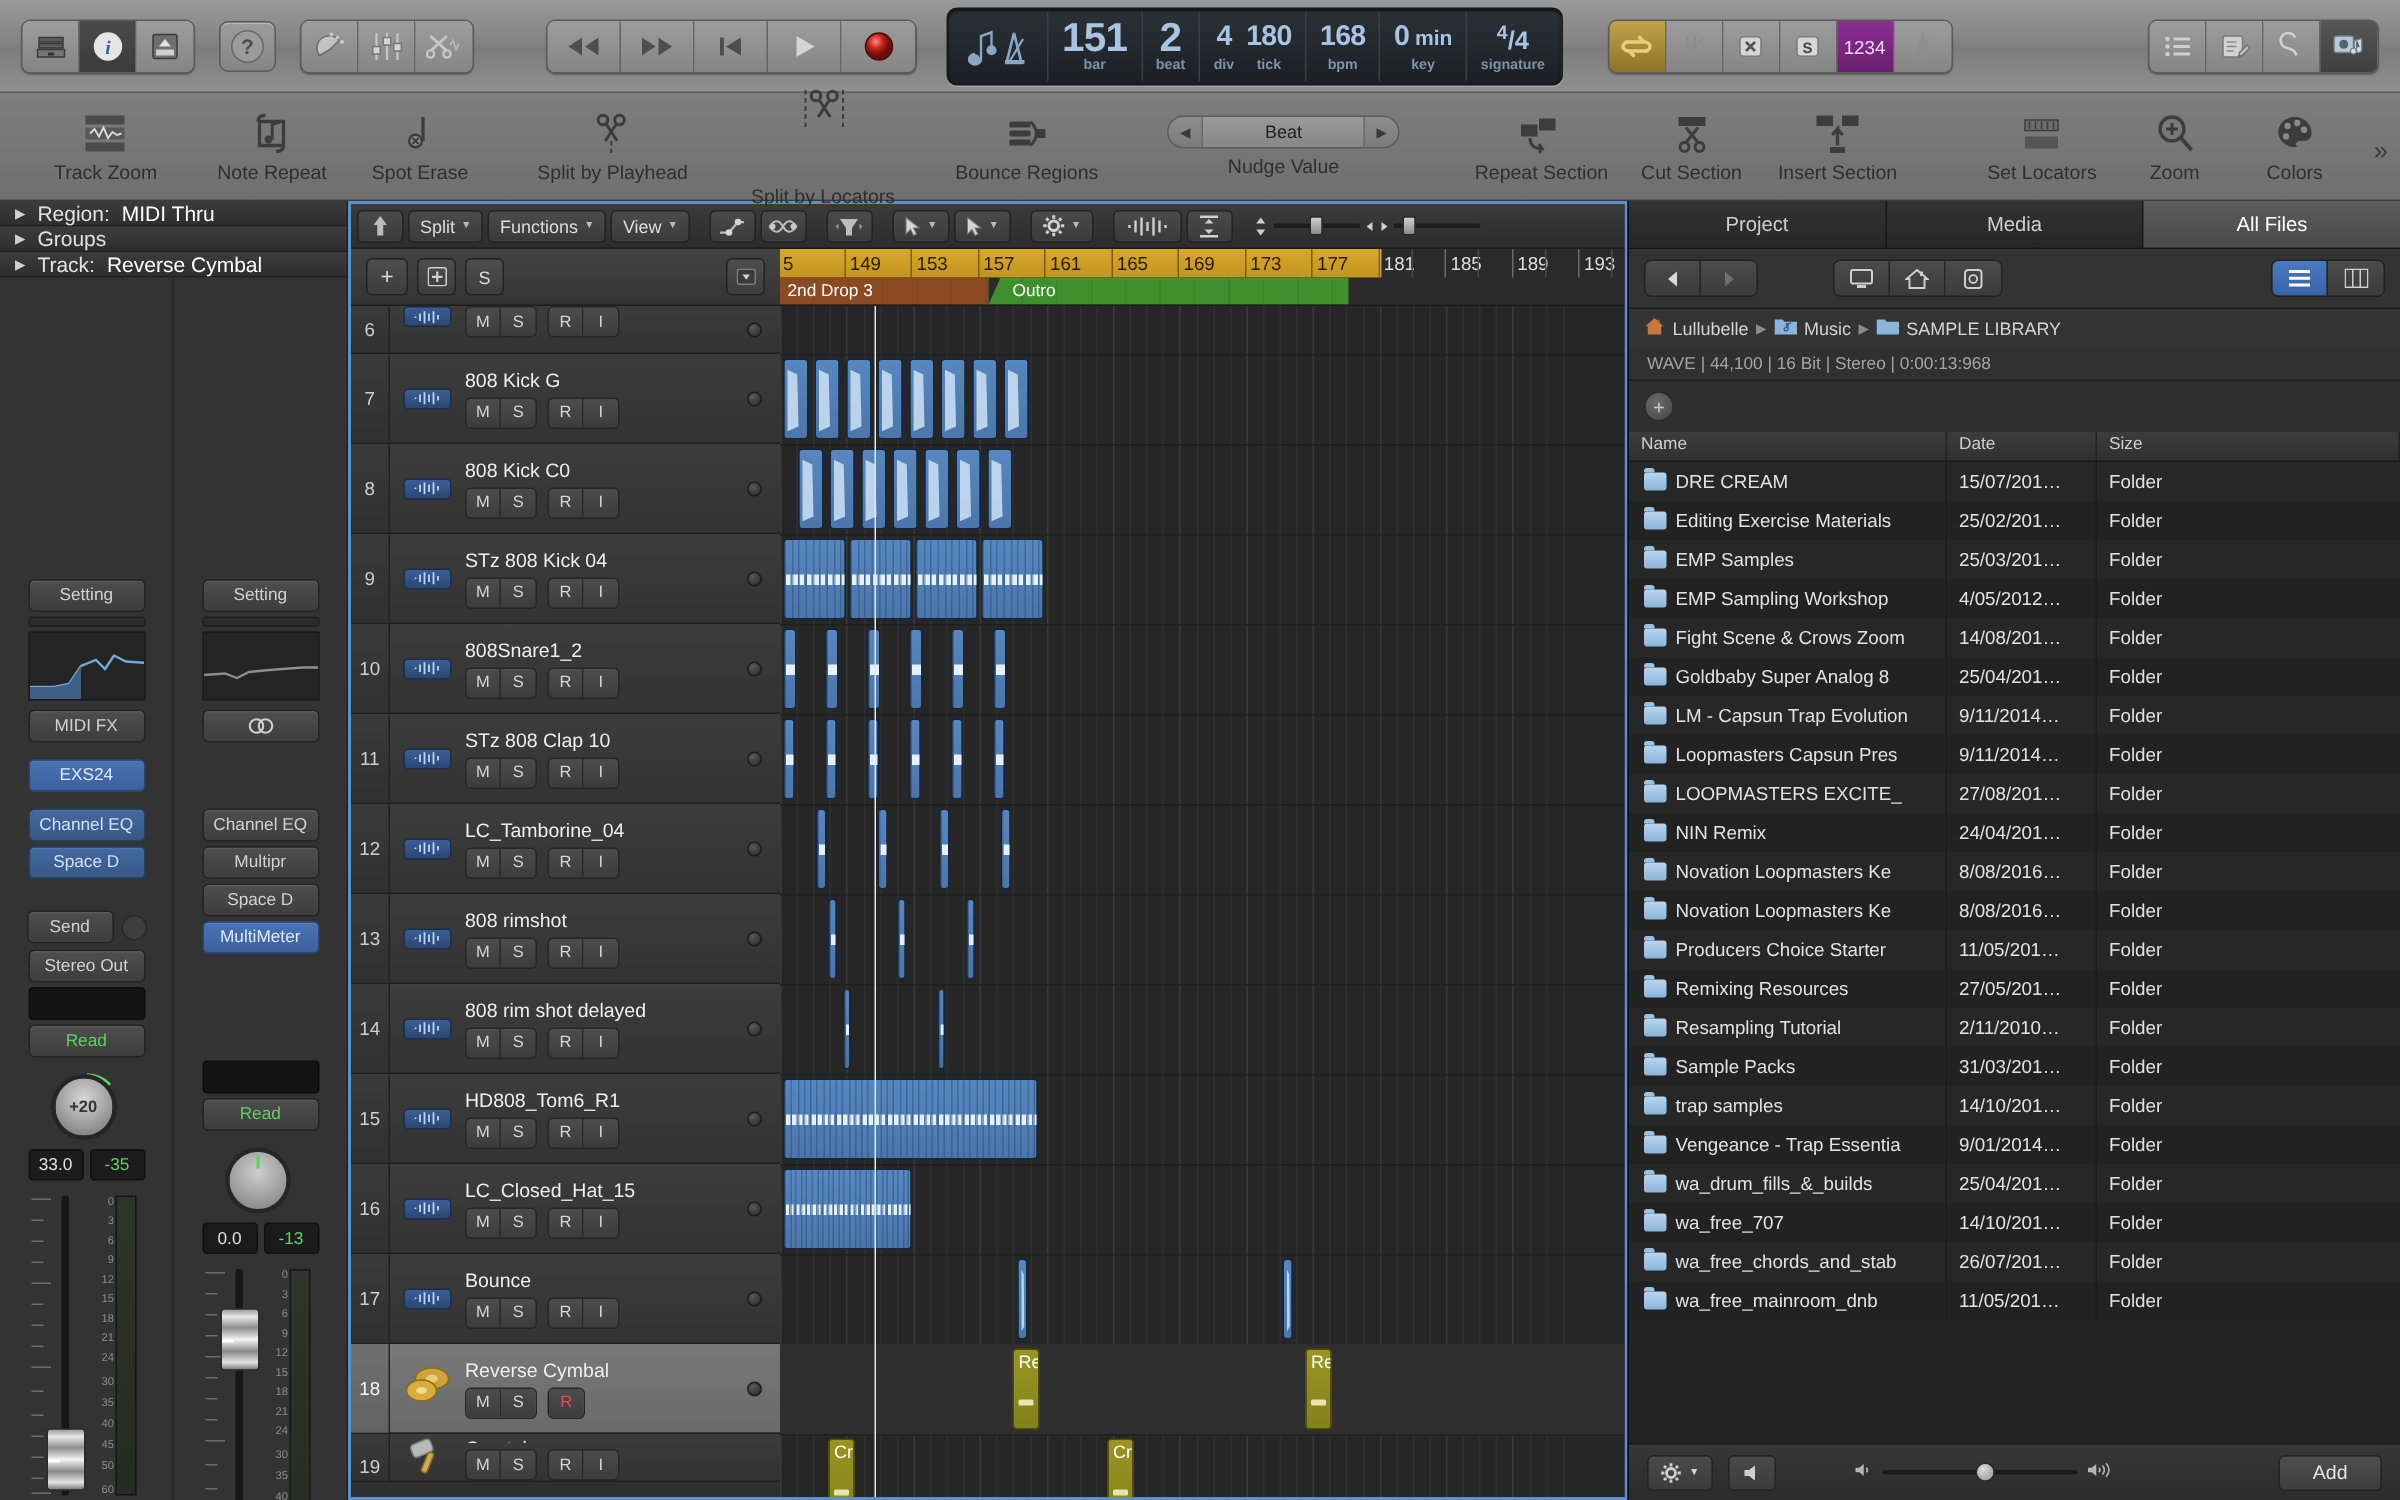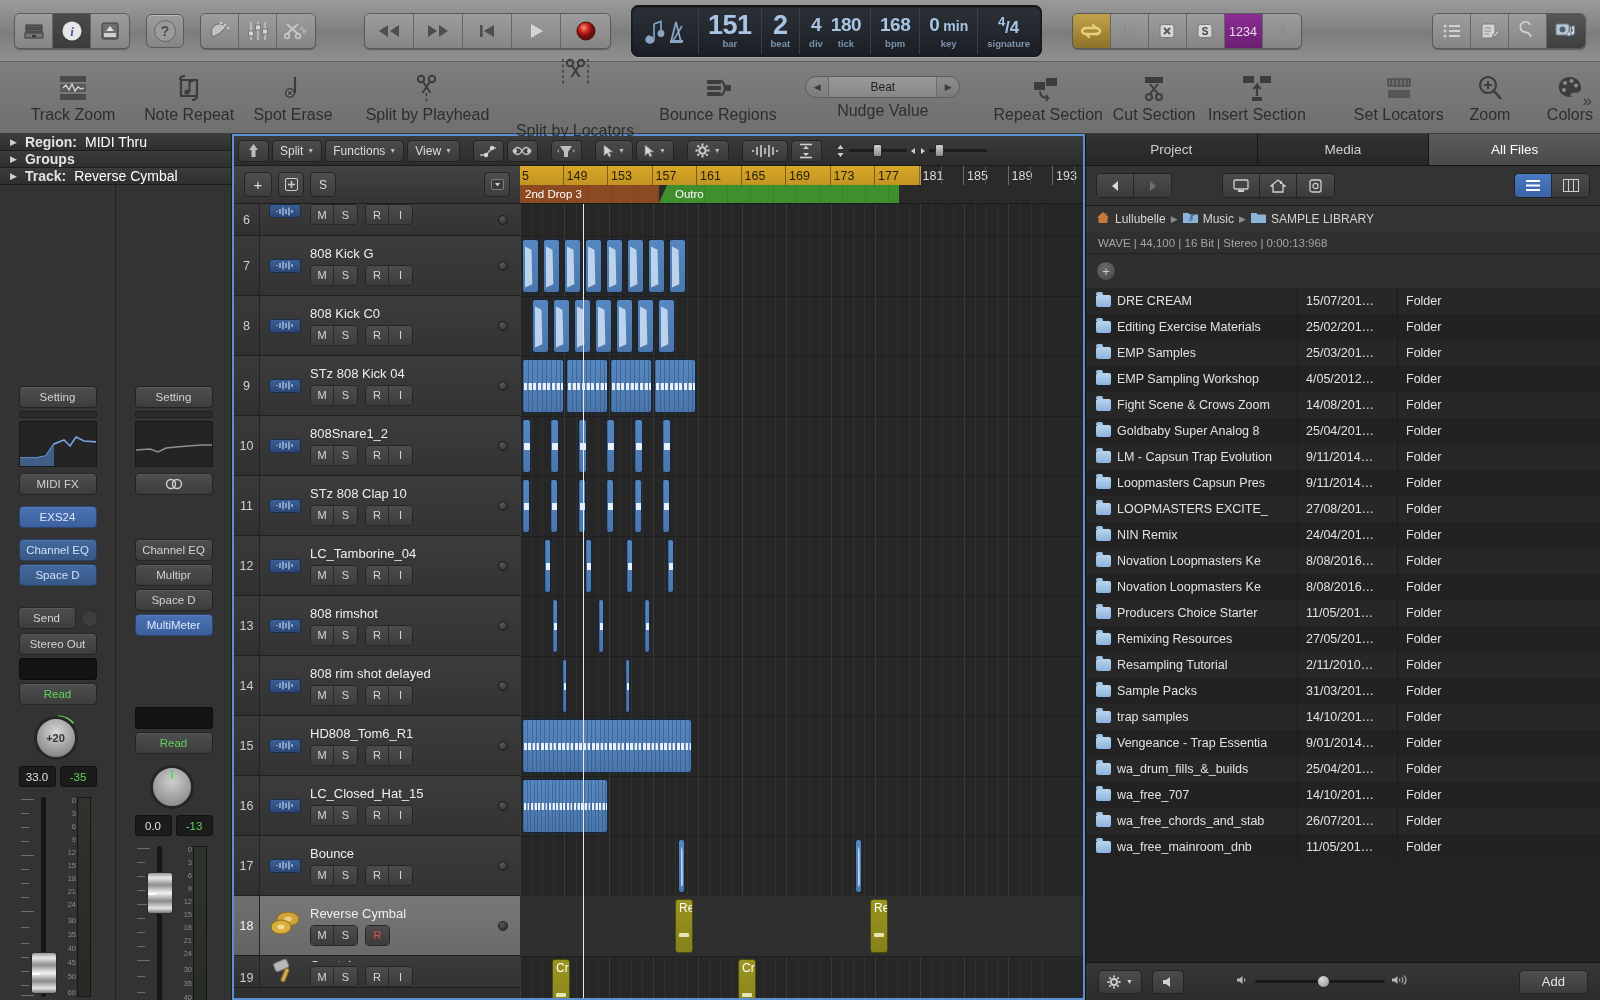--- a/index.html
+++ b/index.html
@@ -61,40 +61,40 @@
 
   
   .toolbar-second {
     height:72px; flex:0 0 72px;
     background:linear-gradient(#7e7e7e,#6f6f6f);
     border-bottom:1px solid #3a3a3a;
     display:flex; align-items:center; position:relative;
   }
   .tb2-item { display:flex; flex-direction:column; align-items:center; justify-content:center;
     min-width:60px; cursor:pointer; color:#2c2c2c; gap:4px; }
-  .tb2-item .lbl { font-size:16px; color:#2e2e2e; white-space:nowrap; }
+  .tb2-item .lbl { font-size:13px; color:#2e2e2e; white-space:nowrap; }
   .tb2-ico { height:30px; display:flex; align-items:flex-end; }
   .nudge-box { display:flex; align-items:center; background:linear-gradient(#8e8e8e,#7b7b7b);
     border:1px solid #5d5d5d; border-radius:11px; height:22px; width:155px; overflow:hidden; }
   .nudge-arrow { width:22px; text-align:center; font-size:9px; color:#3a3a3a; }
   .nudge-val { flex:1; text-align:center; font-size:12px; color:#222; border-left:1px solid #6a6a6a; border-right:1px solid #6a6a6a;
      background:linear-gradient(#9a9a9a,#868686); height:100%; line-height:20px;}
   .chev-more { position:absolute; right:8px; bottom:22px; color:#3a3a3a; font-size:17px; cursor:pointer; }
 
   
   .body-wrap { flex:1; display:flex; min-height:0; background:#2d2d2d; }
 
   
   .inspector { width:232px; flex:0 0 232px; background:#3a3a3a; display:flex; flex-direction:column;
     border-right:1px solid #1c1c1c; }
   .insp-hdr { height:32px; display:flex; align-items:center; gap:8px; padding:0 10px;
     background:linear-gradient(#3c3c3c,#2e2e2e); border-bottom:1px solid #1d1d1d; color:#e2e2e2;
     font-size:14px; cursor:pointer; }
   .insp-hdr .tri { font-size:9px; color:#cfcfcf; }
-  .insp-hdr b { font-weight:bold; }
+  .insp-hdr b { font-weight:normal; }
   .insp-hdr .val { font-weight:normal; color:#fff; }
   .strips { flex:1; display:flex; background:#333; }
   .strip { flex:1; display:flex; flex-direction:column; align-items:center; padding-top:6px;
      border-right:1px solid #222; position:relative; }
   .strip:last-child { border-right:none; }
   .spacer-tall { height:195px; }
   .s-btn { width:78px; height:22px; margin-bottom:3px; border-radius:4px;
     background:linear-gradient(#4e4e4e,#3d3d3d); border:1px solid #242424;
     color:#d2d2d2; font-size:11.5px; display:flex; align-items:center; justify-content:center;
     cursor:pointer; box-shadow:0 1px 0 rgba(255,255,255,.07) inset; white-space:nowrap; overflow:hidden;}
@@ -1937,20 +1937,25 @@
         </span>
         <span>SAMPLE LIBRARY</span>
       </div>
 
       <div class="br-meta">WAVE  |  44,100  |  16 Bit  |  Stereo  |  0:00:13:968</div>
 
       <div class="br-search">
         <div class="plus-circ">+</div>
       </div>
 
+      <div class="lst-head">
+        <div class="c-name">Name</div>
+        <div class="c-date">Date</div>
+        <div class="c-size">Size</div>
+      </div>
 
       <div class="lst" id="file-list">
           <div class="lrow">
             <div class="lc-name">
               <span class="folder-ic"></span>
               <span>DRE CREAM</span>
             </div>
             <div class="lc-date">15/07/201…</div>
             <div class="lc-size">Folder</div>
           </div>

